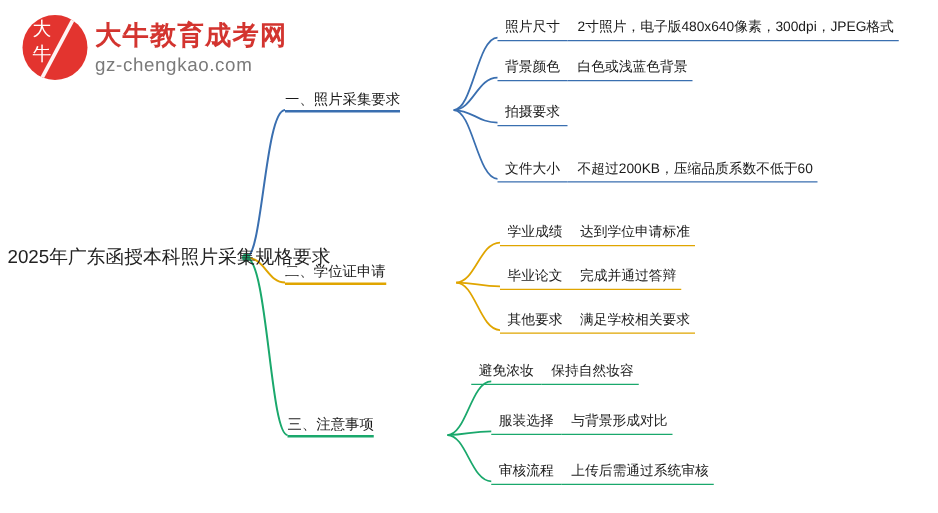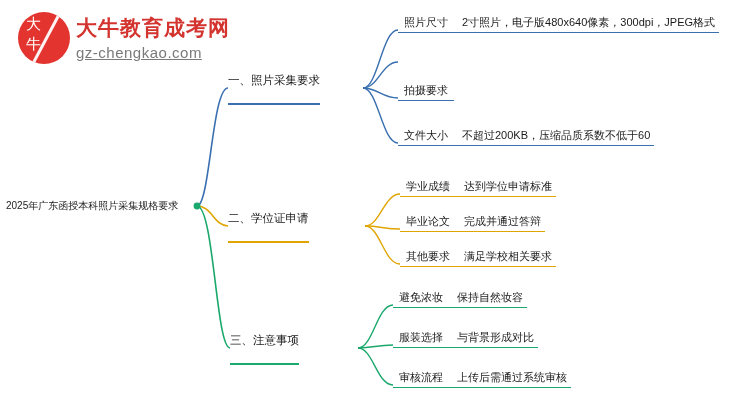--- a/index.html
+++ b/index.html
@@ -86,43 +86,42 @@
     white-space: nowrap;
   }
   .logo-sub {
     position: absolute;
     left: 58px;
     top: 34px;
     font-size: 15px;
     color: #7a7a7a;
     white-space: nowrap;
     letter-spacing: .5px;
-    text-decoration: underline;
   }
 
   
   .root-title {
     position: absolute;
     left: 6px;
     top: 199px;
     width: 188px;
-    font-size: 10px;
+    font-size: 15px;
     color: #222222;
     line-height: 14px;
     text-align: left;
     white-space: nowrap;
   }
 
   
   .branch {
     position: absolute;
     font-size: 11.5px;
     color: #1a1a1a;
     white-space: nowrap;
-    padding-bottom: 15px;
+    padding-bottom: 0;
     line-height: 15px;
     font-family: Liberation Serif, serif;
   }
   .branch.b1 { border-bottom: 2px solid #3a6fb0; }
   .branch.b2 { border-bottom: 2px solid #e0a500; }
   .branch.b3 { border-bottom: 2px solid #1aa86c; }
 
   
   .leaf {
     position: absolute;
@@ -185,20 +184,24 @@
     <div class="logo-sub">gz-chengkao.com</div>
   </div>
 
   <div class="root-title">2025年广东函授本科照片采集规格要求</div>
 
   <div class="branch b1" style="left:228px; top:73px;">一、照片采集要求</div>
   <div class="leaf c1" style="left:398px; top:13px;">
     <span class="k">照片尺寸</span>
     <span class="v">2寸照片，电子版480x640像素，300dpi，JPEG格式</span>
   </div>
+  <div class="leaf c1" style="left:398px; top:45px;">
+    <span class="k">背景颜色</span>
+    <span class="v">白色或浅蓝色背景</span>
+  </div>
   <div class="leaf c1" style="left:398px; top:81px;">
     <span class="k">拍摄要求</span>
   </div>
   <div class="leaf c1" style="left:398px; top:126px;">
     <span class="k">文件大小</span>
     <span class="v">不超过200KB，压缩品质系数不低于60</span>
   </div>
 
   <div class="branch b2" style="left:228px; top:211px;">二、学位证申请</div>
   <div class="leaf c2" style="left:400px; top:177px;">
@@ -208,21 +211,21 @@
   <div class="leaf c2" style="left:400px; top:212px;">
     <span class="k">毕业论文</span>
     <span class="v">完成并通过答辩</span>
   </div>
   <div class="leaf c2" style="left:400px; top:247px;">
     <span class="k">其他要求</span>
     <span class="v">满足学校相关要求</span>
   </div>
 
   <div class="branch b3" style="left:230px; top:333px;">三、注意事项</div>
-  <div class="leaf c3" style="left:393px; top:288px;align-items:flex-end;">
+  <div class="leaf c3" style="left:377px; top:288px;align-items:flex-end;">
     <span class="k">避免浓妆</span>
     <span class="v">保持自然妆容</span>
   </div>
   <div class="leaf c3" style="left:393px; top:328px;">
     <span class="k">服装选择</span>
     <span class="v">与背景形成对比</span>
   </div>
   <div class="leaf c3" style="left:393px; top:368px;justify-content:flex-end;">
     <span class="k">审核流程</span>
     <span class="v">上传后需通过系统审核</span>

